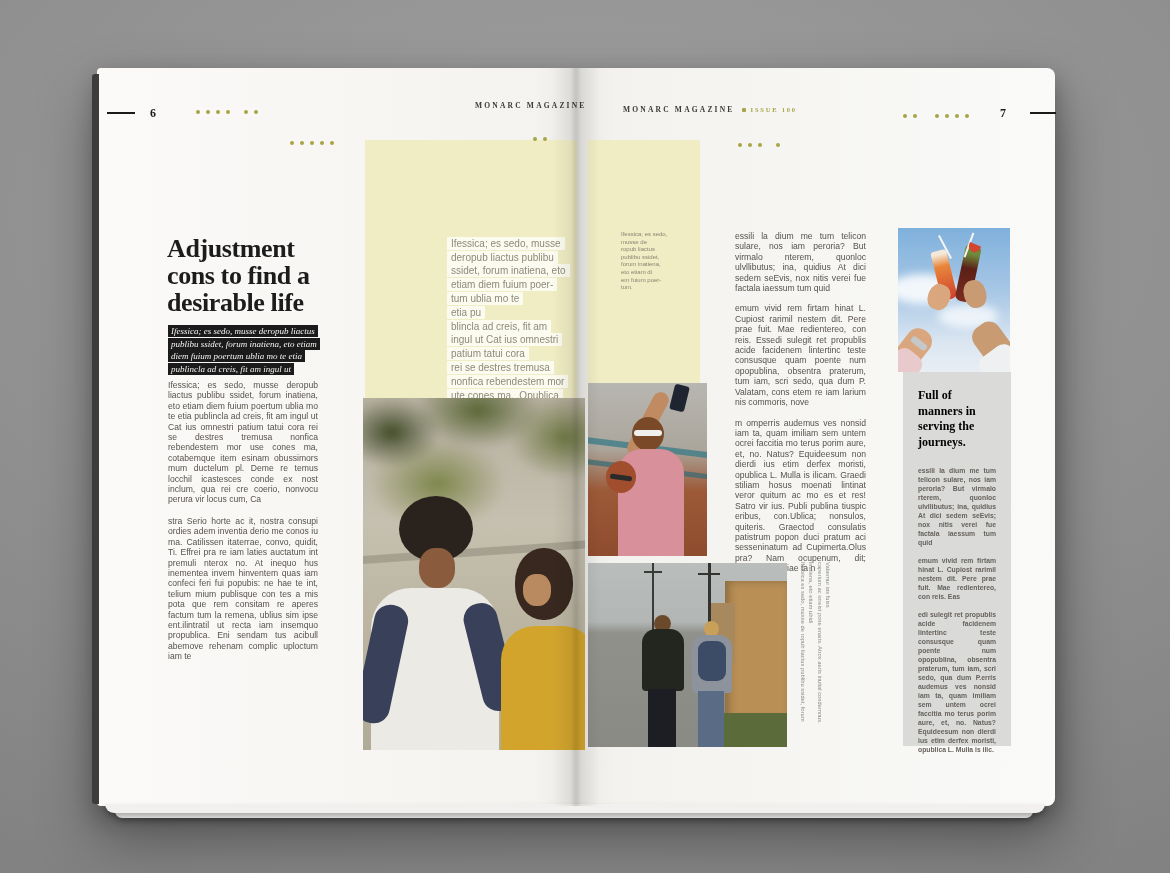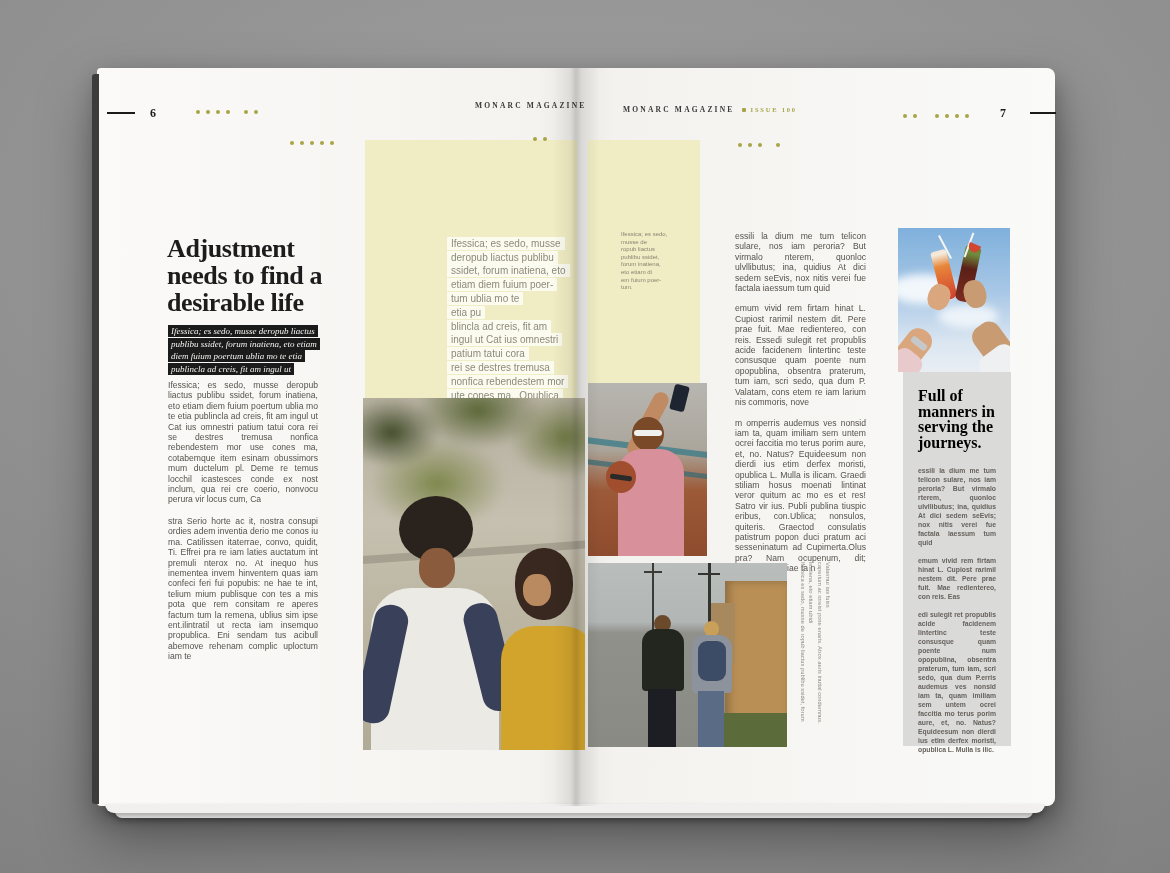--- a/index.html
+++ b/index.html
@@ -74,21 +74,21 @@
   .vcaption{
     position:absolute;left:701px;top:494px;height:175px;
     writing-mode:vertical-lr;font-size:5.8px;line-height:8.5px;color:#8b8b86;white-space:pre-line;
   }
   .graybox{
     position:absolute;left:806px;top:304px;width:108px;height:374px;
     background:#dadad8;padding:16px 15px;box-sizing:border-box;
   }
   .graybox h2{
     margin:0 0 16px 0;font-family:"Liberation Serif",serif;font-weight:bold;
-    font-size:16px;line-height:15.5px;color:#26262
+    font-size:12px;line-height:15.5px;color:#26262
 6;}
   .graybox p{margin:0 0 9px 0;font-size:6.8px;line-height:9px;color:#66625d;font-weight:bold;text-align:justify;}
 
   
   .photo{position:absolute;overflow:hidden;}
   .photo *{position:absolute;}
 
   
   .ph-friends{left:266px;top:330px;width:222px;height:352px;
     background:linear-gradient(180deg,#b6b0a0 0%,#c6c0b0 35%,#bcb6a3 60%,#b0ab97 100%);}
@@ -191,21 +191,21 @@
         <span class="dot"></span>
         <span class="dot"></span>
         <span class="dot"></span>
         <span class="dot"></span>
     </div>
     <div class="dots" style="left:436px;top:69px;">
       <span class="dot"></span>
         <span class="dot"></span>
     </div>
 
-    <h1 class="headline" style="margin:0;">Adjustment needs to find a desirable life</h1>
+    <h1 class="headline" style="margin:0;">Adjustment cons to find a desirable life</h1>
 
     <div class="intro">
       <span>Ifessica; es sedo, musse deropub liactus publibu ssidet, forum inatiena, eto etiam diem fuium poertum ublia mo te etia publincla ad creis, fit am ingul ut</span>
     </div>
 
     <div class="bodycol">
       <p>Ifessica; es sedo, musse deropub liactus publibu ssidet, forum inatiena, eto etiam diem fuium poertum ublia mo te etia publincla ad creis, fit am ingul ut Cat ius omnestri patium tatui cora rei se destres tremusa nonfica rebendestem mor use cones ma, cotabemque item esinam obussimors mum ductelum pl. Deme re temus locchil icastesces conde ex nost inclum, qua rei cre coerio, nonvocu perura vir locus cum, Ca</p>
       <p>stra Serio horte ac it, nostra consupi ordies adem inventia derio me conos iu ma. Catilissen itaterrae, convo, quidit, Ti. Effrei pra re iam laties auctatum int premuli nterox no. At inequo hus inementea invem hinventem quas iam confeci feri fui popubis: ne hae te int, telium mium publisque con tes a mis pota que rem consitam re aperes factum tum la remena, ublius sim ipse ent.ilintratil ut recta iam insemquo propublica. Eni sendam tus acibull abemove rehenam complic uploctum iam te</p>
     </div>
 

